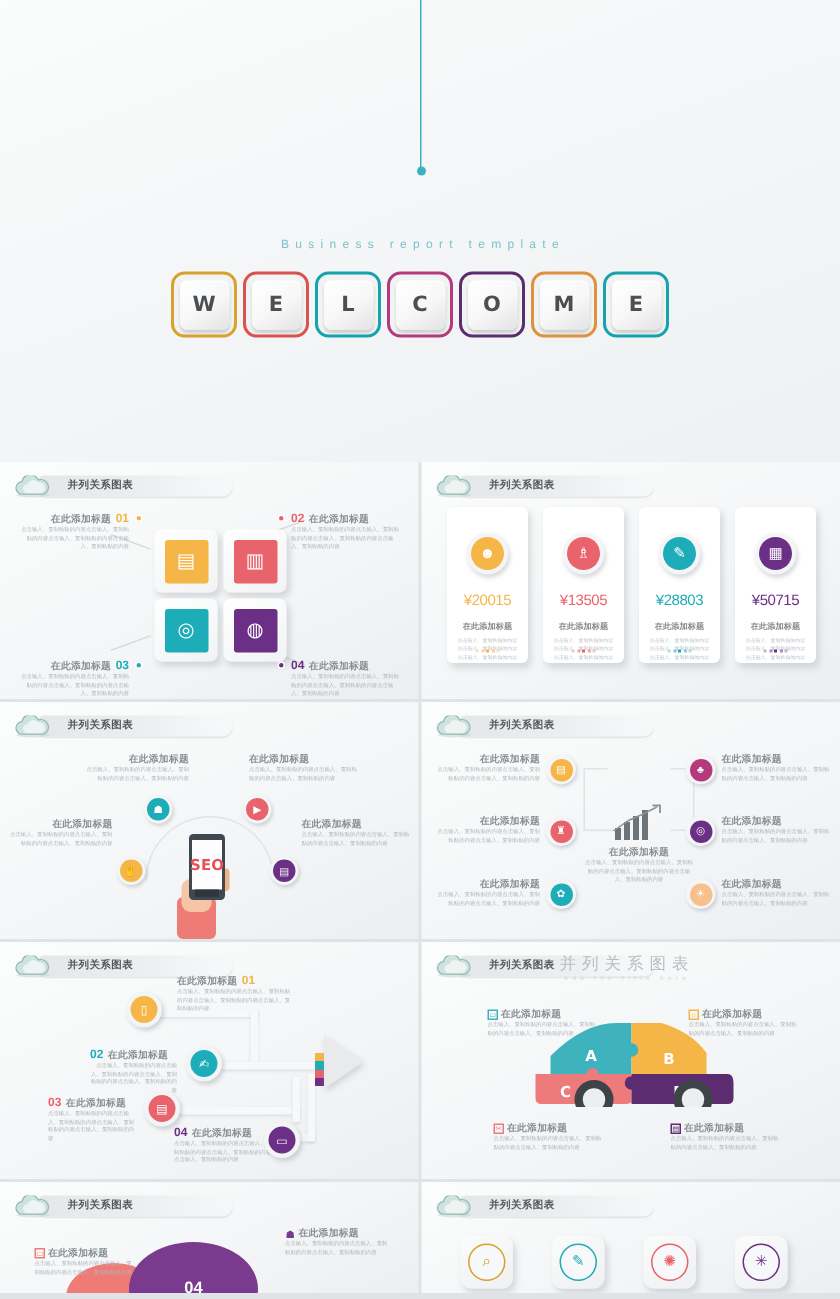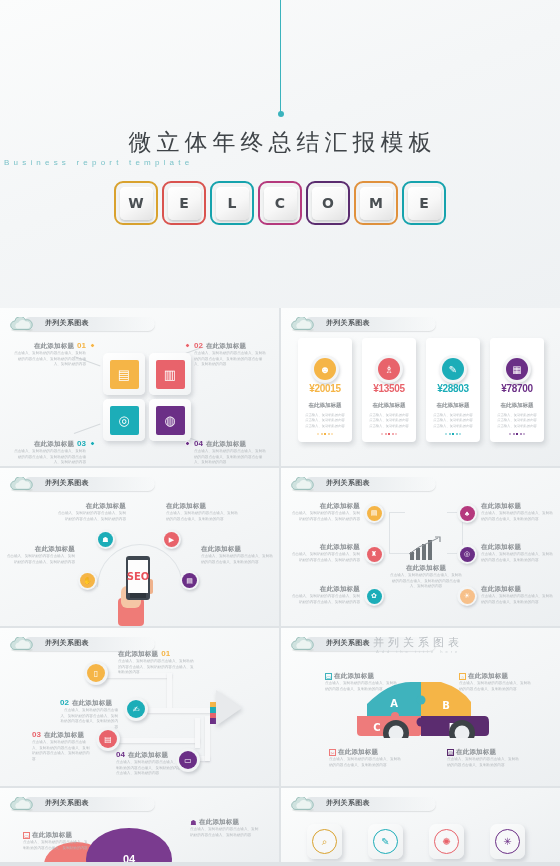--- a/index.html
+++ b/index.html
@@ -18,21 +18,21 @@
     overflow: hidden;
   }
   .cover-line { position: absolute; left: 280px; top: 0; width: 1px; height: 113px; background: #3bb3bd; }
   .cover-dot { position: absolute; left: 277.5px; top: 111px; width: 6px; height: 6px; border-radius: 50%; background: #3bb3bd; }
   .cover-title {
     position: absolute; top: 127px; left: 0; width: 560px; text-align: center;
     font-size: 23px; letter-spacing: 5px; color: #3f4448; font-weight: 400;
     text-indent: 5px; white-space: nowrap;
   }
   .cover-sub {
-    position: absolute; top: 158px; left: 0; width: 560px; text-align: left;
+    position: absolute; top: 158px; left: 0; width: 560px; text-align: center;
     font-size: 8px; letter-spacing: 4.2px; color: #7cc3c9; text-indent: 4px;
   }
   .keys { position: absolute; top: 181px; left: 0; width: 560px; display: flex; justify-content: center; gap: 4px; }
   .key {
     width: 44px; height: 44px; border-radius: 9px; border: 2.5px solid #ccc;
     display: flex; align-items: center; justify-content: center;
     background: #f2f3f3;
   }
   .keycap {
     width: 33px; height: 33px; border-radius: 5px;
@@ -91,21 +91,21 @@
     width: 54px; height: 104px; border-radius: 4px; background: #fff;
     box-shadow: 2px 3px 5px rgba(150,156,162,.33);
     position: relative; padding-top: 17px;
   }
   .s2-ring {
     width: 28px; height: 28px; border-radius: 50%; margin: 0 auto;
     background: #f4f5f6; box-shadow: 1px 2px 3px rgba(150,156,162,.4);
     display: flex; align-items: center; justify-content: center;
   }
   .s2-circ { width: 22px; height: 22px; border-radius: 50%; display: flex; align-items: center; justify-content: center; color: #fff; font-size: 10px; }
-  .s2-amt { text-align: center; font-size: 10px; font-weight: bold; letter-spacing: -.3px; }
+  .s2-amt { text-align: center; margin-top: 12px; font-size: 10px; font-weight: normal; letter-spacing: -.3px; }
   .s2-t { text-align: center; margin-top: 8px; font-size: 5.5px; font-weight: bold; color: #8a8f93; }
   .s2-b { margin: 4px 6px 0; font-size: 3.3px; color: #bcc1c5; line-height: 1.6; text-align: center; }
   .s2-dots { position: absolute; bottom: 7px; left: 0; width: 100%; display: flex; justify-content: center; gap: 1.5px; }
   .s2-dots i { width: 2px; height: 2px; display: block; }
 
   
   .ph-hand { position: absolute; left: 118px; top: 78px; width: 42px; height: 80px; }
   .ph-arc { position: absolute; left: 97px; top: 76px; width: 86px; height: 86px; border: 1px solid #e0e4e7; border-radius: 50%; border-bottom-color: transparent; border-left-color: transparent; transform: rotate(-45deg); }
   .s3-ic { position: absolute; width: 19px; height: 19px; border-radius: 50%; background: #f3f5f6; box-shadow: 1px 1.5px 2.5px rgba(150,156,162,.4); display: flex; align-items: center; justify-content: center; }
   .s3-ic > i { width: 15px; height: 15px; border-radius: 50%; display: flex; align-items: center; justify-content: center; color: #fff; font-size: 7px; font-style: normal; }
@@ -138,21 +138,20 @@
   .s8-ring { width: 25px; height: 25px; border-radius: 50%; border: 1.2px solid; display: flex; align-items: center; justify-content: center; font-size: 10px; background: #f7f8f9; }
 </style>
 </head>
 <body>
 
 <div class="page">
 
   <div class="cover">
     <div class="cover-line"></div>
     <div class="cover-dot"></div>
-    <div class="cover-title">微立体年终总结汇报模板</div>
     <div class="cover-sub">Business report template</div>
     <div class="keys" id="keys">
         <div class="key" style="border-color: rgb(217, 162, 46);">
           <div class="keycap">W</div>
         </div>
         <div class="key" style="border-color: rgb(217, 83, 79);">
           <div class="keycap">E</div>
         </div>
         <div class="key" style="border-color: rgb(22, 163, 173);">
           <div class="keycap">L</div>
@@ -301,21 +300,21 @@
                 <i style="background:#1cadb8;opacity:.55"></i>
                 <i style="background:#1cadb8"></i>
                 <i style="background:#1cadb8;opacity:.55"></i>
                 <i style="background:#1cadb8;opacity:.35"></i>
               </div>
             </div>
             <div class="s2-card">
               <div class="s2-ring">
                 <div class="s2-circ" style="background:#6b2f86">▦</div>
               </div>
-              <div class="s2-amt" style="color:#6b2f86">¥78700</div>
+              <div class="s2-amt" style="color:#6b2f86">¥50715</div>
               <div class="s2-t">在此添加标题</div>
               <div class="s2-b">点击输入、复制粘贴的内容点击输入、复制粘贴的内容点击输入、复制粘贴的内容</div>
               <div class="s2-dots">
                 <i style="background:#6b2f86;opacity:.35"></i>
                 <i style="background:#6b2f86;opacity:.55"></i>
                 <i style="background:#6b2f86"></i>
                 <i style="background:#6b2f86;opacity:.55"></i>
                 <i style="background:#6b2f86;opacity:.35"></i>
               </div>
             </div>

